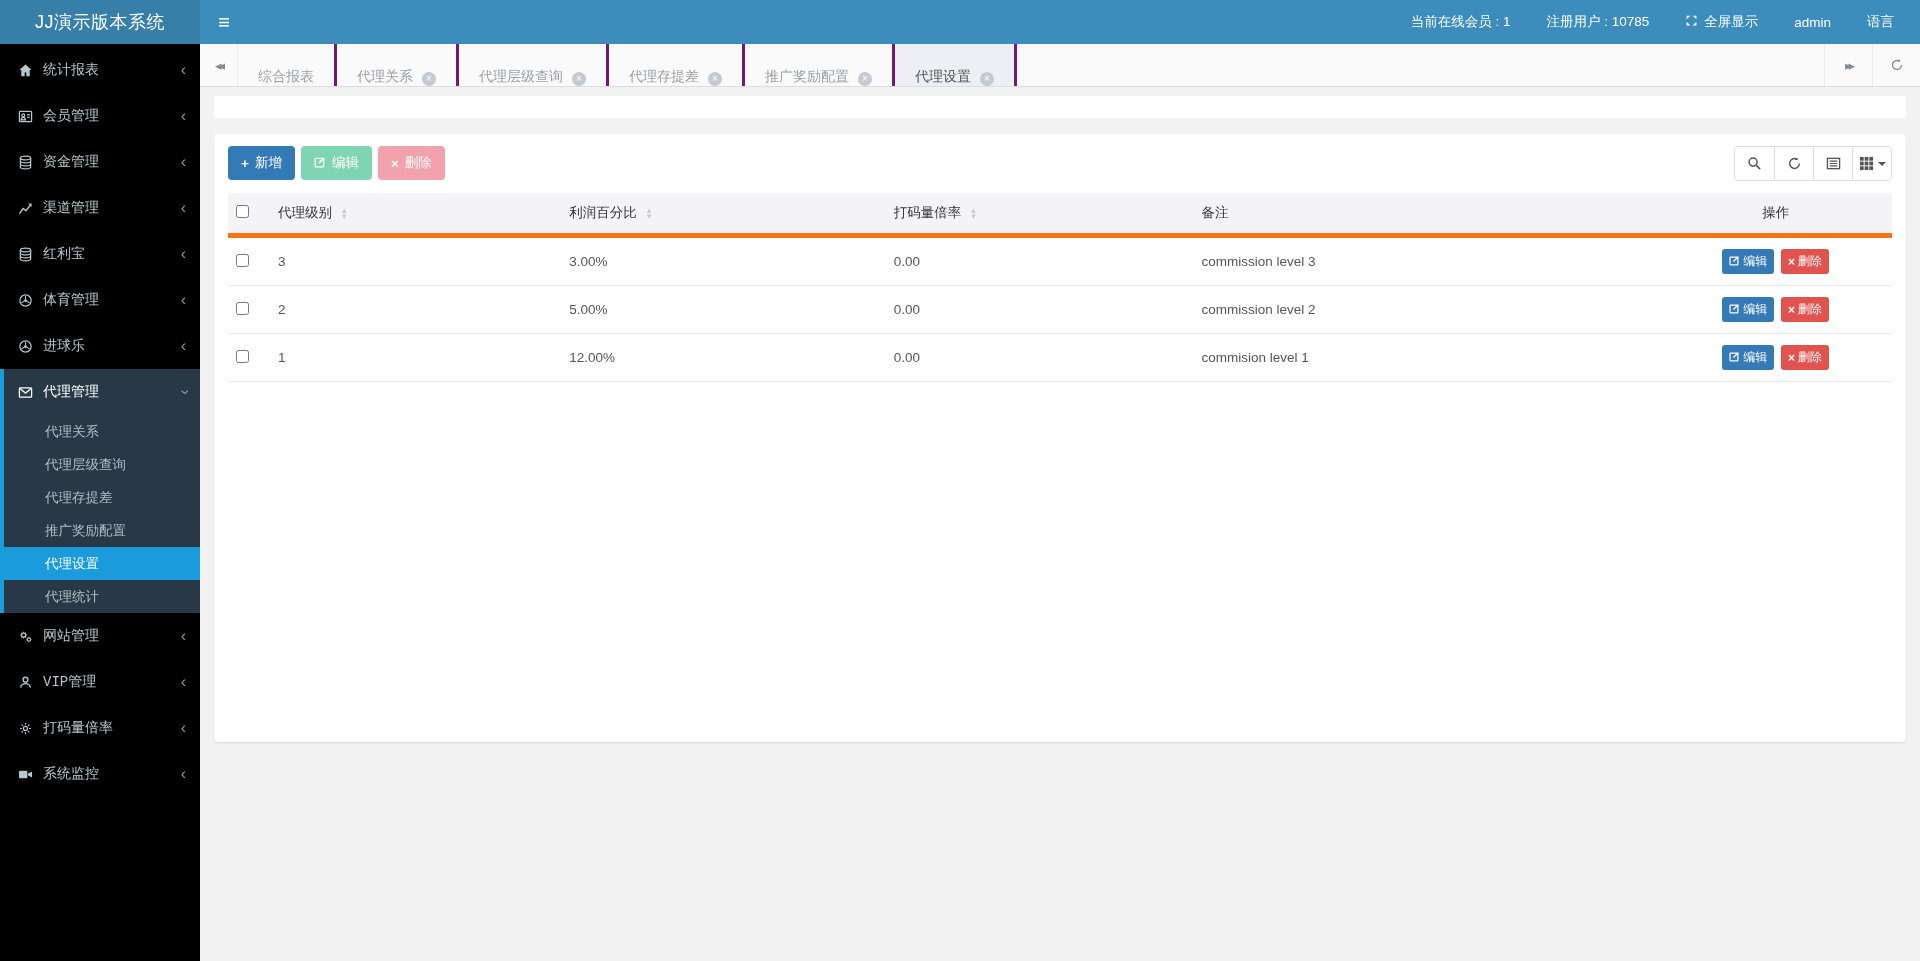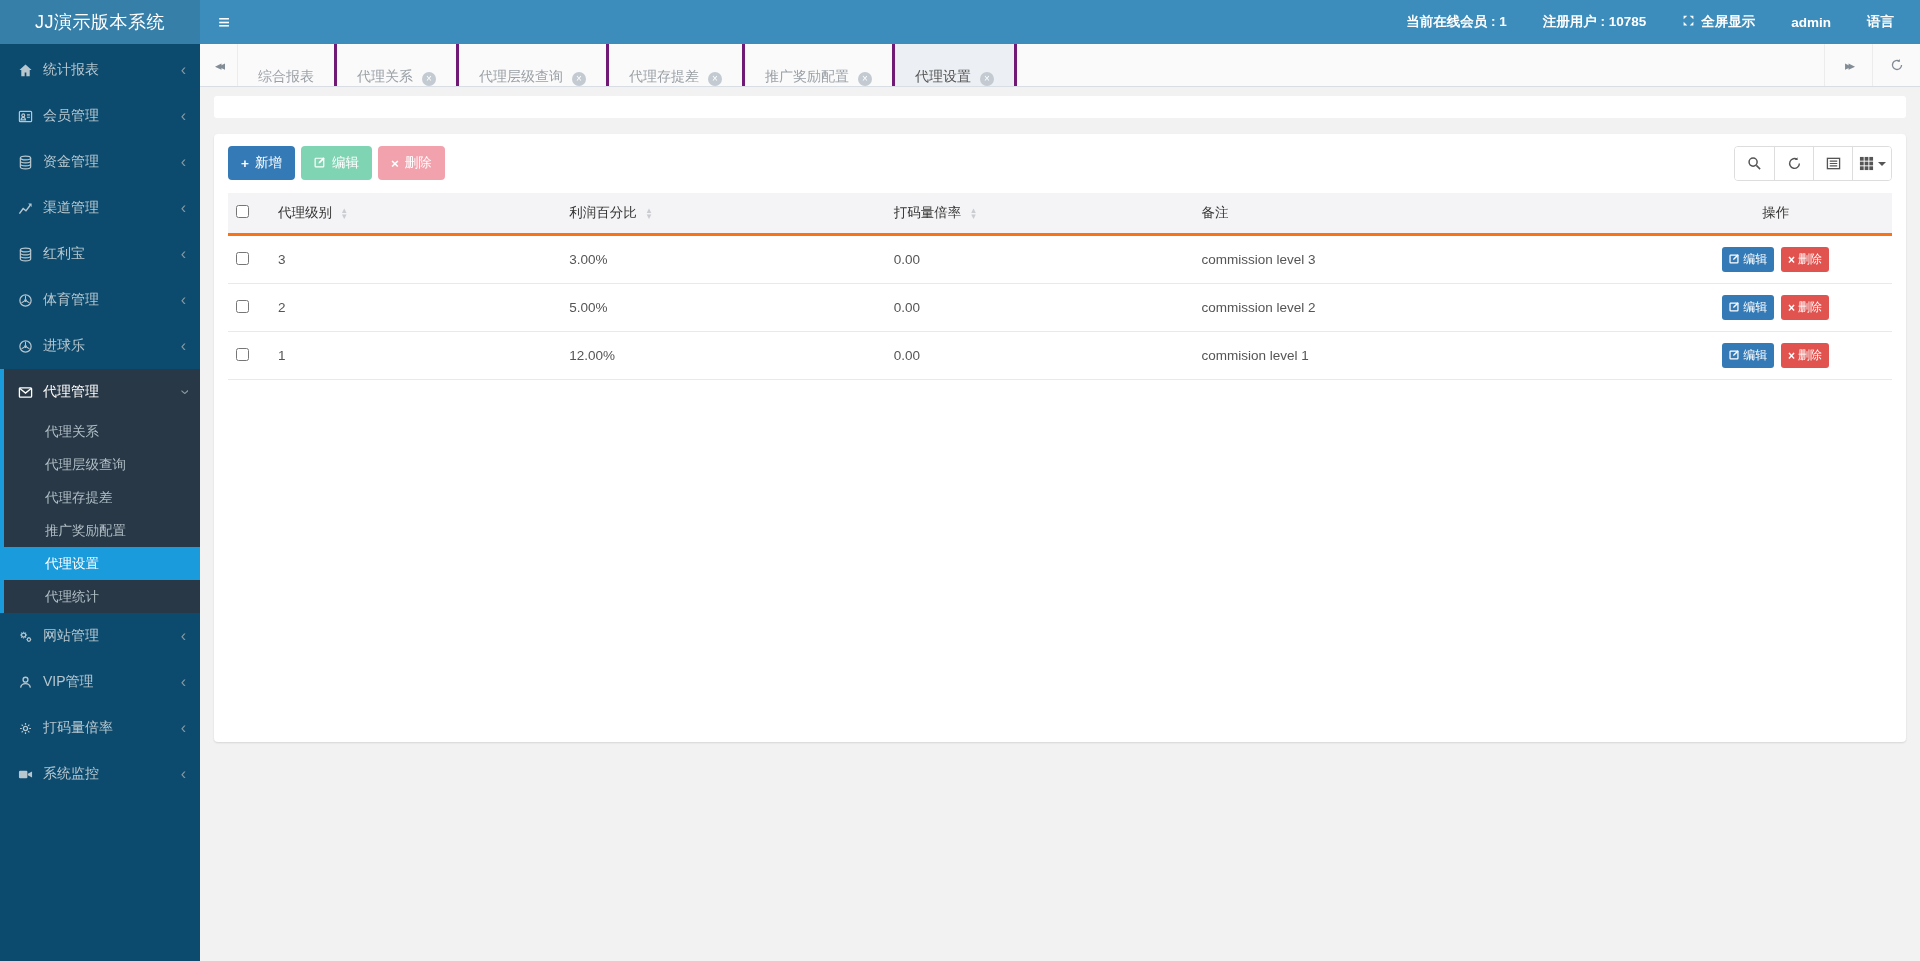--- a/index.html
+++ b/index.html
@@ -1,40 +1,40 @@
 <!DOCTYPE html>
 <html><head>
 <meta charset="utf-8">
 <style>
   * { box-sizing: border-box; margin: 0; padding: 0; }
   html,body { width:1920px; height:961px; overflow:hidden; }
   body { font-family:"Liberation Sans", sans-serif; background:#f2f2f3; }
   .app { display:flex; width:100%; height:100%; }
 
   
-  .sidebar { width:200px; flex-shrink:0; background:#0c4a6e; display:flex; flex-direction:column; }
+  .sidebar { width:200px; flex-shrink:0; background:#000000; display:flex; flex-direction:column; }
   .logo { height:44px; background:#367fa9; color:#fff; font-size:18px; display:flex; align-items:center; justify-content:center; letter-spacing:.5px; flex-shrink:0; }
   .nav { flex:1; padding-top:3px; overflow:hidden; }
   .nav-item { height:46px; display:flex; align-items:center; padding:0 14px 0 18px; color:#b8c7ce; font-size:14px; cursor:pointer; }
   .nav-item .ic { width:15px; height:15px; margin-right:10px; flex-shrink:0; display:flex; align-items:center; justify-content:center; }
   .nav-item .ic svg { width:15px; height:15px; }
-  .nav-item .lbl { flex:1; white-space:nowrap; }
+  .nav-item .lbl { flex:1; white-space:nowrap;font-family:Liberation Mono, monospace; }
   .chev { color:#87979f; font-size:16px; line-height:1; }
   .chev.down { transform:rotate(-90deg); }
   .treeview { border-left:4px solid #1a9bdb; background:#293846; }
   .treeview .nav-item { padding-left:14px; color:#fff; }
   .sub-item { height:33px; display:flex; align-items:center; padding-left:41px; color:#b0bfc6; font-size:13.5px; cursor:pointer; white-space:nowrap; }
   .sub-item.active { background:#1a9bdb; color:#fff; }
 
   
   .main { flex:1; min-width:0; display:flex; flex-direction:column; }
 
   .navbar { height:44px; background:#3c8dbc; display:flex; align-items:center; color:#fff; flex-shrink:0; }
   .hamburger { width:48px; height:44px; display:flex; align-items:center; justify-content:center; font-size:20px; cursor:pointer; }
-  .nav-right { margin-left:auto; display:flex; align-items:center; gap:36px; padding-right:26px; font-size:13.5px; font-weight:700; }
+  .nav-right { margin-left:auto; display:flex; align-items:center; gap:36px; padding-right:26px; font-size:13.5px; font-weight:400; }
   .nav-right .itm { display:flex; align-items:center; gap:6px; white-space:nowrap; cursor:default; }
   .nav-right .itm svg { width:13px; height:13px; }
   .clickable { cursor:pointer; }
 
   .tabbar { height:43px; background:#fafafa; border-bottom:1px solid #d8dee4; display:flex; align-items:stretch; flex-shrink:0; }
   .tab-scroll { width:38px; display:flex; align-items:center; justify-content:center; color:#828c95; font-size:13px; letter-spacing:-3px; cursor:pointer; }
   .tab-scroll.left { border-right:1px solid #ececec; }
   .tab-scroll.right { border-left:1px solid #ececec; width:48px; }
   .tab { display:flex; align-items:flex-end; gap:9px; padding:0 20px; font-size:14px; color:#9aa0a6; border-right:3px solid #701a75; cursor:pointer; white-space:nowrap; }
   .tab.active { background:#eceff3; color:#555; }
@@ -62,21 +62,21 @@
   .icon-btn svg { width:15px; height:15px; }
   .caret { width:0; height:0; border-left:4px solid transparent; border-right:4px solid transparent; border-top:4px solid #555; }
 
   .table-wrap { margin-top:12px; }
   table { width:100%; border-collapse:collapse; table-layout:fixed; }
   col.c-check { width:42px; }
   col.c-level { width:17.5%; }
   col.c-profit { width:19.5%; }
   col.c-bet { width:18.5%; }
   col.c-remark { width:28%; }
-  thead th { background:#f4f4f6; border-bottom:3px solid #f97316; padding:11px 8px; font-size:13.5px; color:#333; font-weight:400; text-align:left; }
+  thead th { background:#f4f4f6; border-bottom:5px solid #f97316; padding:11px 8px; font-size:13.5px; color:#333; font-weight:400; text-align:left; }
   thead th.sortable { cursor:pointer; }
   tbody td { padding:11px 8px; border-bottom:1px solid #e9e9e9; font-size:13.5px; color:#555; }
   th.ops, td.ops { text-align:center; }
   .sort { display:inline-flex; flex-direction:column; margin-left:10px; vertical-align:middle; color:#c9ccd1; }
   .sort span { font-size:9px; line-height:6px; }
   .chk { width:13px; height:13px; cursor:pointer; }
 
   .action-btn { display:inline-flex; align-items:center; gap:3px; border:none; border-radius:3px; color:#fff; font-size:12px; padding:4px 7px; cursor:pointer; font-family:inherit; }
   .action-edit { background:#337ab7; }
   .action-del { background:#e0534f; margin-left:3px; }

